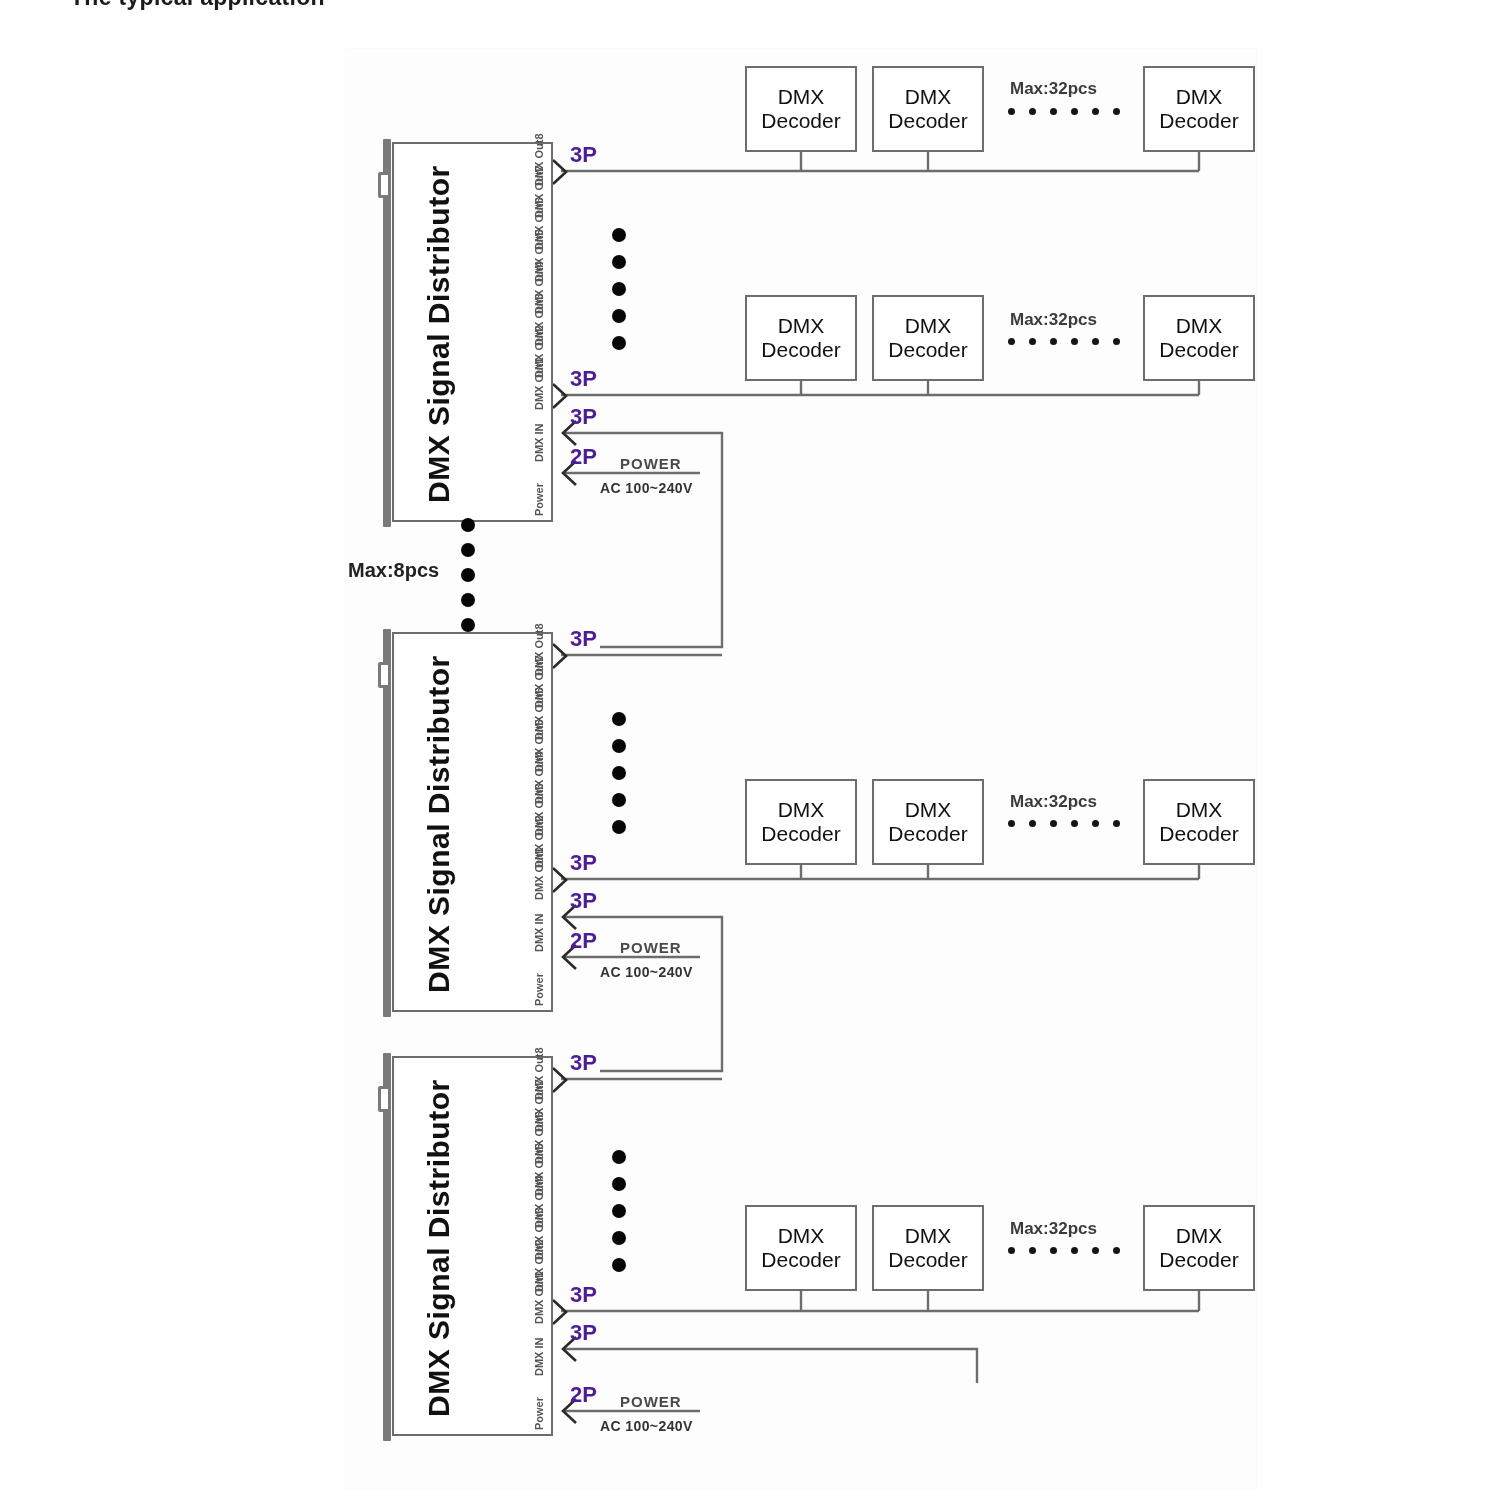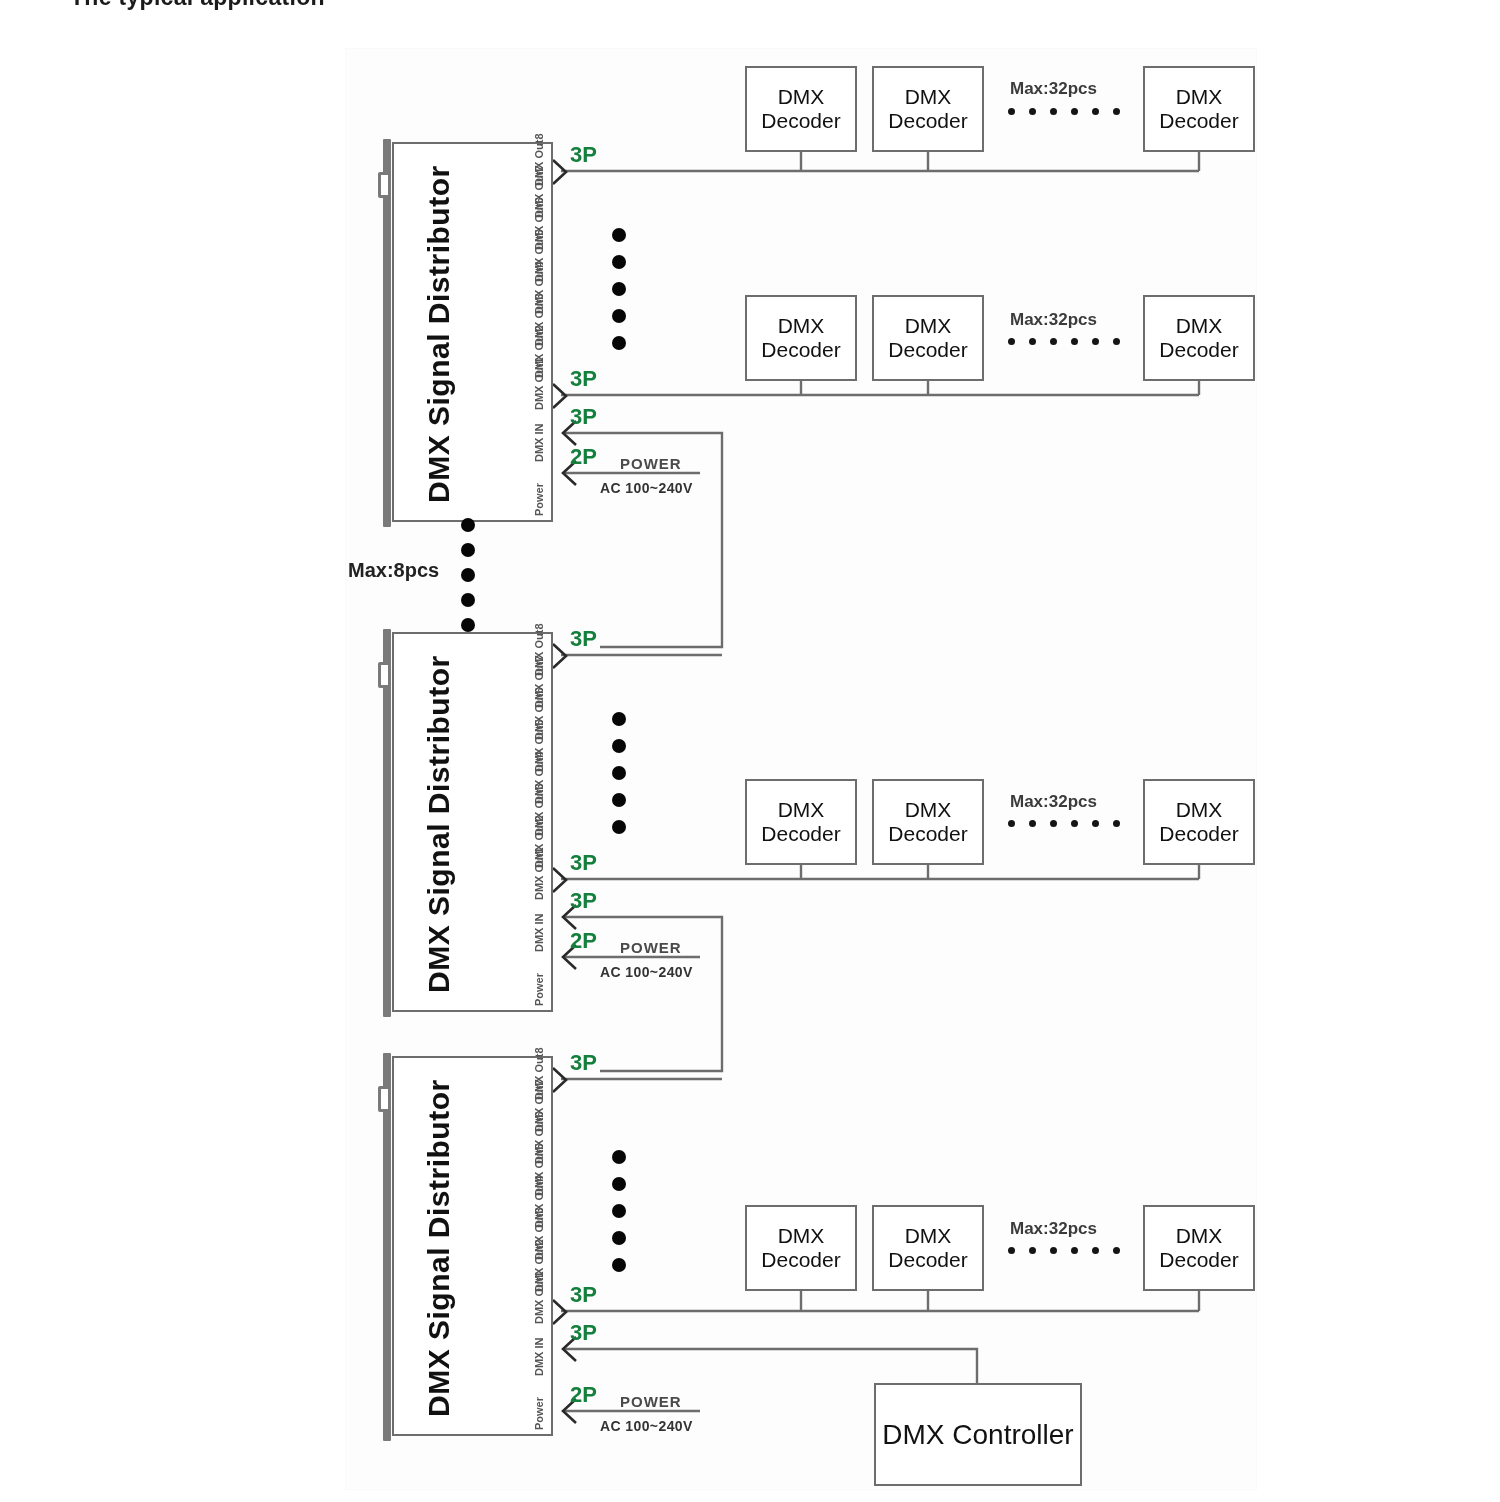--- a/index.html
+++ b/index.html
@@ -125,21 +125,21 @@
     align-items: center;
     justify-content: center;
     font-size: 28px;
     color: #111111;
   }
   
   .pin-label {
     position: absolute;
     font-size: 22px;
     font-weight: bold;
-    color: #15803d;
+    color: #4c1d95;
     white-space: nowrap;
   }
   .max32 {
     position: absolute;
     font-size: 17px;
     font-weight: bold;
     color: #3b3b3b;
     white-space: nowrap;
   }
   .max8 {
@@ -462,17 +462,14 @@
   <div class="max32" style="left:1010px; top:1219px;">Max:32pcs</div>
   <div class="dotrow" style="left:1008px; top:1247px; width:110px; height:10px;">
     <span class="dot-sm" style="left:0;"></span>
       <span class="dot-sm" style="left:21px;"></span>
     <span class="dot-sm" style="left:42px;"></span>
       <span class="dot-sm" style="left:63px;"></span>
     <span class="dot-sm" style="left:84px;"></span>
       <span class="dot-sm" style="left:105px;"></span>
   </div>
 
-  <div class="controller" style="left:874px; top:1383px; width:208px; height:103px;">
-    <span>DMX Controller</span>
-  </div>
 
 </div>
 
 </body></html>

